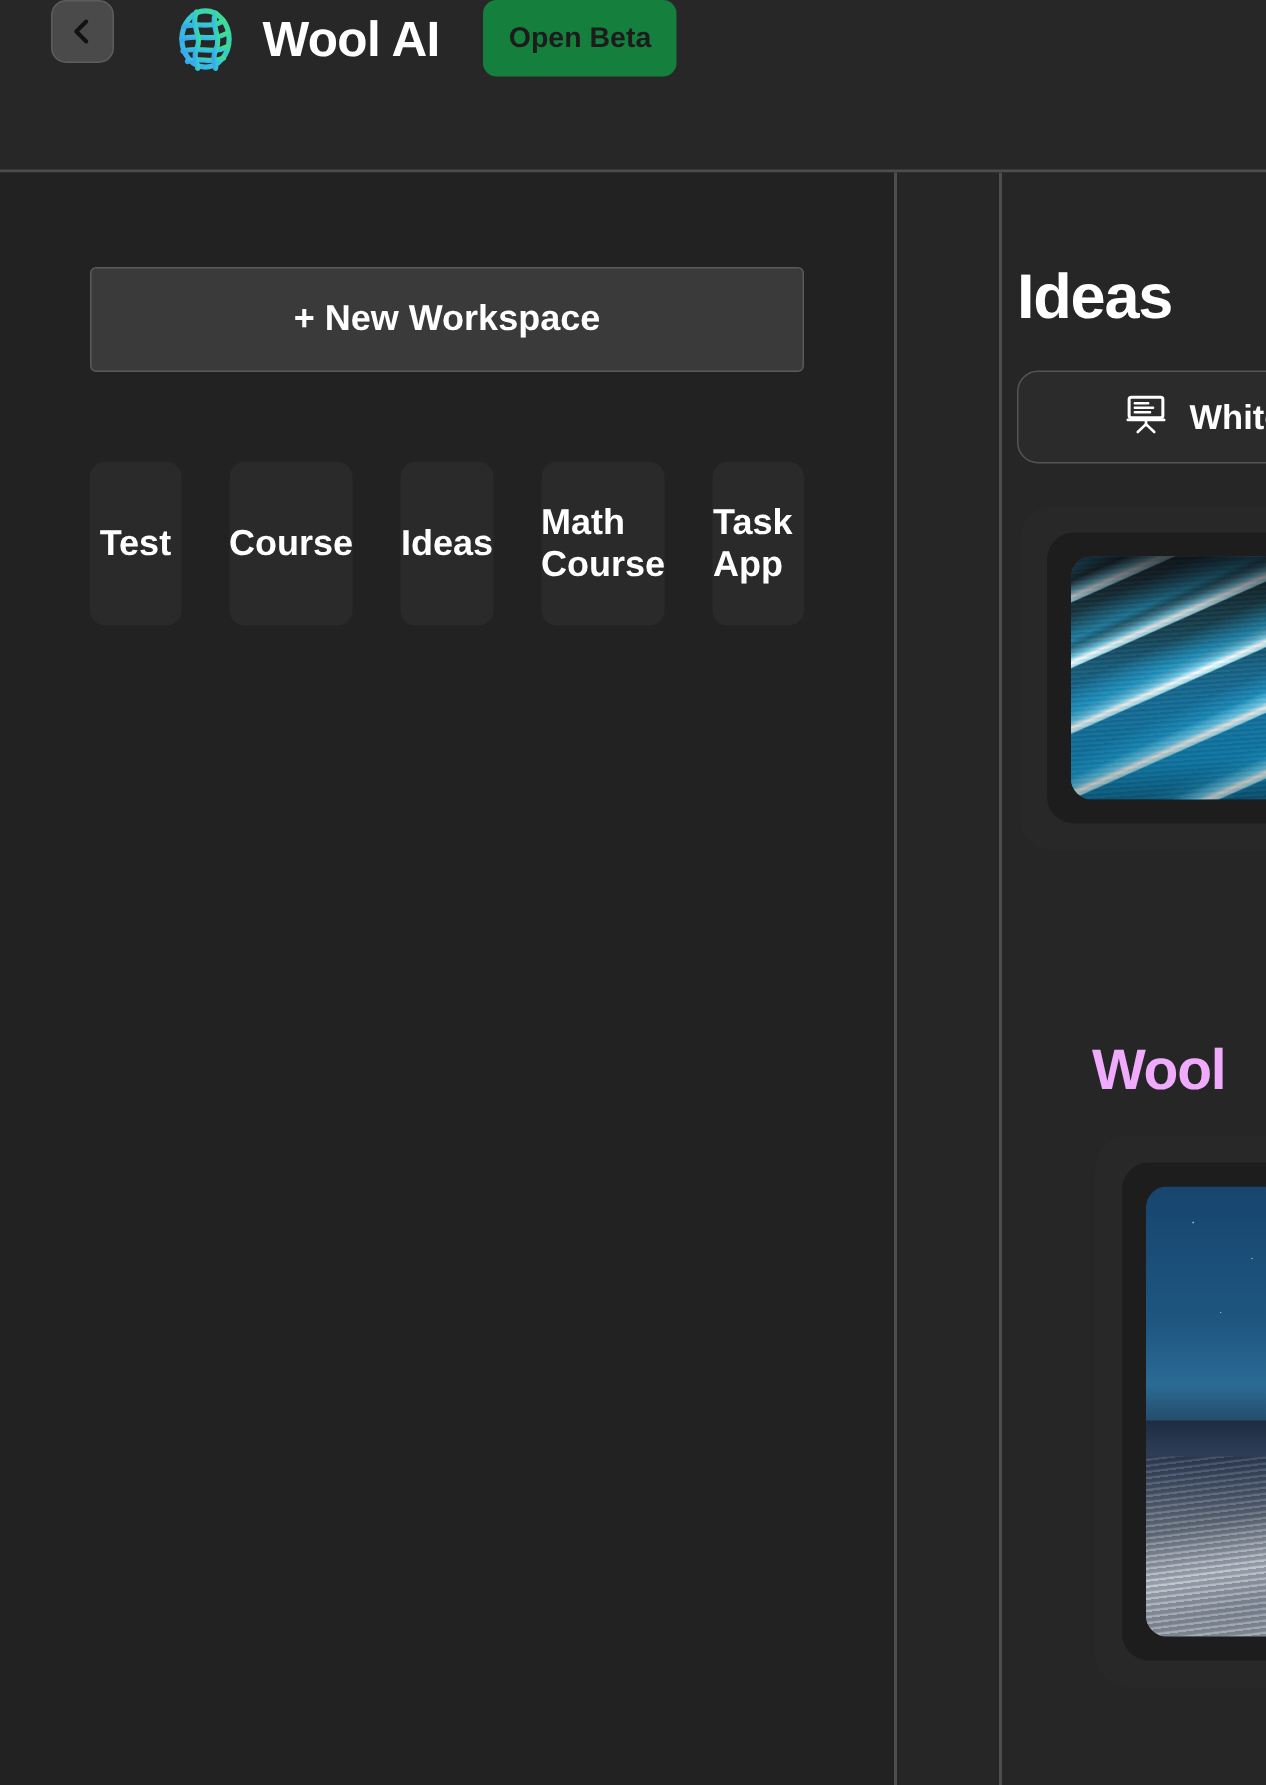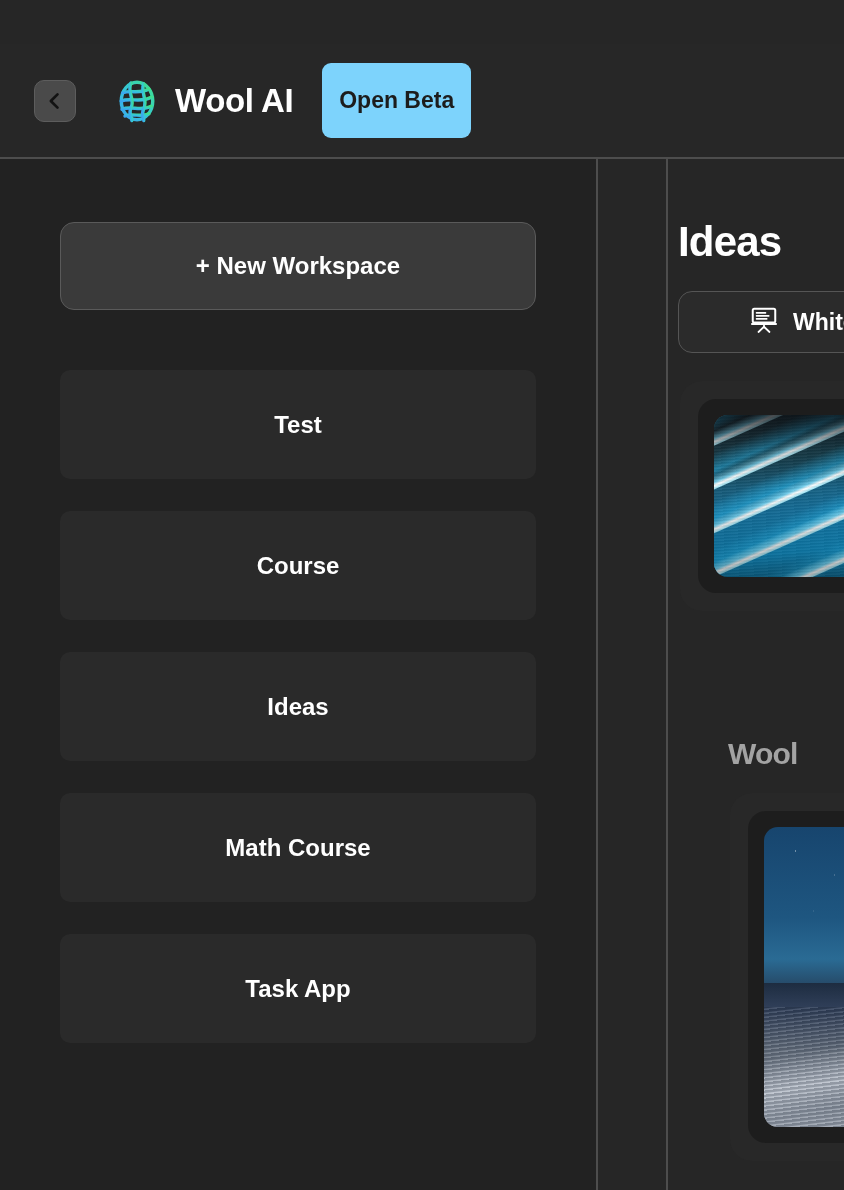--- a/index.html
+++ b/index.html
@@ -22,24 +22,23 @@
     flex-direction: column;
   }
 
   
   #header {
     position: relative;
     height: 115px;
     flex: 0 0 115px;
     background: #272727;
     display: flex;
-    align-items: center;
+    align-items: flex-start;
     padding-left: 34px;
     border-bottom: 2px solid #4d4d4d;
-    margin-top: 44px;
   }
 
   #back-button {
     width: 42px;
     height: 42px;
     border-radius: 10px;
     background: #4a4a4a;
     border: 1px solid #5d5d5d;
     display: flex;
     align-items: center;
@@ -66,26 +65,26 @@
   #app-title {
     font-size: 33px;
     font-weight: bold;
     color: #ffffff;
     letter-spacing: -0.4px;
     white-space: nowrap;
   }
 
   #beta-badge {
     margin-left: 15px;
-    background: #7dd3fc;
+    background: #15803d;
     color: #1c1c1c;
-    font-size: 23px;
+    font-size: 19px;
     font-weight: bold;
     border-radius: 9px;
-    padding: 26px 17px;
+    padding: 16px 17px;
     line-height: 1;
     white-space: nowrap;
     cursor: pointer;
   }
 
   
   #body {
     flex: 1 1 auto;
     display: flex;
     min-height: 0;
@@ -97,38 +96,38 @@
     width: 598px;
     flex: 0 0 598px;
     background: #222222;
     border-right: 2px solid #4d4d4d;
     padding: 63px 60px 0 60px;
     overflow: hidden;
   }
 
   #new-workspace-button {
     width: 100%;
-    height: 88px;
-    border-radius: 14px;
+    height: 70px;
+    border-radius: 4px;
     background: #3a3a3a;
     border: 1px solid #5a5a5a;
     color: #ffffff;
     font-size: 24px;
     font-weight: bold;
     display: flex;
     align-items: center;
     justify-content: center;
     cursor: pointer;
     font-family: "Liberation Sans", sans-serif;
   }
 
   #workspace-list {
     margin-top: 60px;
     display: flex;
-    flex-direction: column;
+    flex-direction: row;
     gap: 32px;
     list-style: none;
   }
 
   .workspace-item {
     width: 100%;
     height: 109px;
     border-radius: 10px;
     background: #2a2a2a;
     color: #ffffff;
@@ -386,21 +385,21 @@
             <div class="card-inner">
               <div class="card-media">
                 <div class="art-neon"></div>
               </div>
             </div>
           </div>
         </div>
 
         <div class="panel-section" style="margin-top:128px;">
 
-          <div class="section-title" style="font-size:30px;color:#a3a3a3;margin-left:50px;">Wool</div>
+          <div class="section-title" style="font-size:38px;color:#f0abfc;margin-left:50px;">Wool</div>
 
           <div class="card-outer" style="margin-left:52px;margin-top:24px;">
             <div class="card-inner">
               <div class="card-media" style="height:300px;">
                 <div class="art-desert"></div>
               </div>
             </div>
           </div>
         </div>
 

